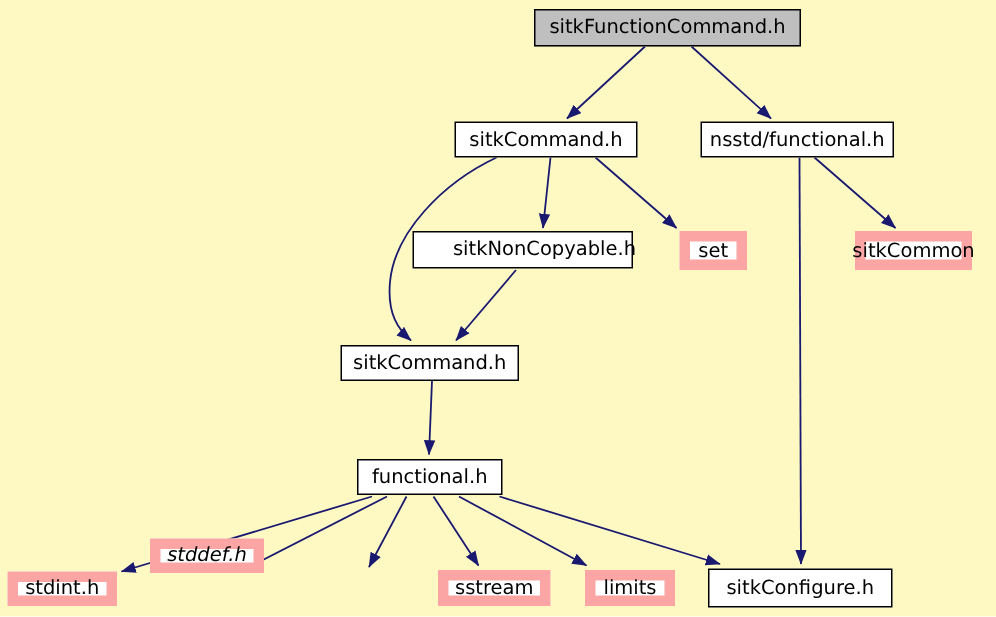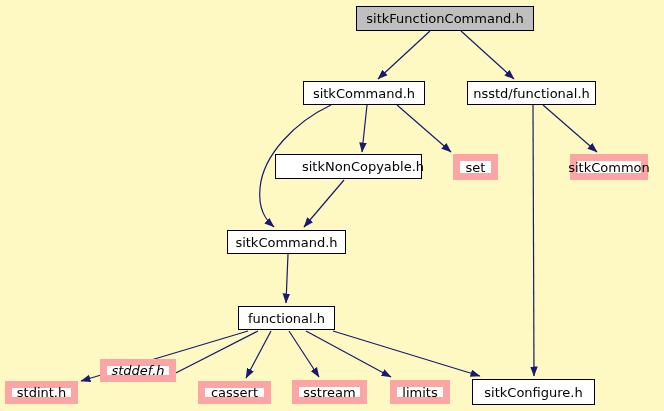--- a/index.html
+++ b/index.html
@@ -83,18 +83,17 @@
   <div class="node node-current" style="left:356px; top:6px;   width:178px; height:25px;">sitkFunctionCommand.h</div>
   <div class="node node-internal" style="left:303px; top:81px;  width:122px; height:24px;">sitkCommand.h</div>
   <div class="node node-internal" style="left:467px; top:81px;  width:129px; height:24px;">nsstd/functional.h</div>
   <div class="node node-internal" style="left:275px; top:154px; width:147px; height:25px;padding-left:29px;">sitkNonCopyable.h</div>
   <div class="node node-external" style="left:453px; top:154px; width:45px;  height:26px;">set</div>
   <div class="node node-external" style="left:570px; top:154px; width:78px;  height:26px;">sitkCommon</div>
   <div class="node node-internal" style="left:227px; top:230px; width:119px; height:24px;">sitkCommand.h</div>
   <div class="node node-internal" style="left:238px; top:306px; width:97px;  height:24px;">functional.h</div>
   <div class="node node-external" style="left:5px;   top:381px; width:73px;  height:23px;">stdint.h</div>
   <div class="node node-external" style="left:100px; top:359px; width:76px;  height:23px;font-style:italic;">stddef.h</div>
-  <div class="node node-external" style="left:198px; top:381px; width:73px;  height:23px;">cassert</div>
   <div class="node node-external" style="left:292px; top:380px; width:75px;  height:24px;">sstream</div>
   <div class="node node-external" style="left:390px; top:380px; width:60px;  height:24px;">limits</div>
   <div class="node node-internal" style="left:472px; top:379px; width:123px; height:26px;">sitkConfigure.h</div>
 
 </div>
 
 </body></html>

